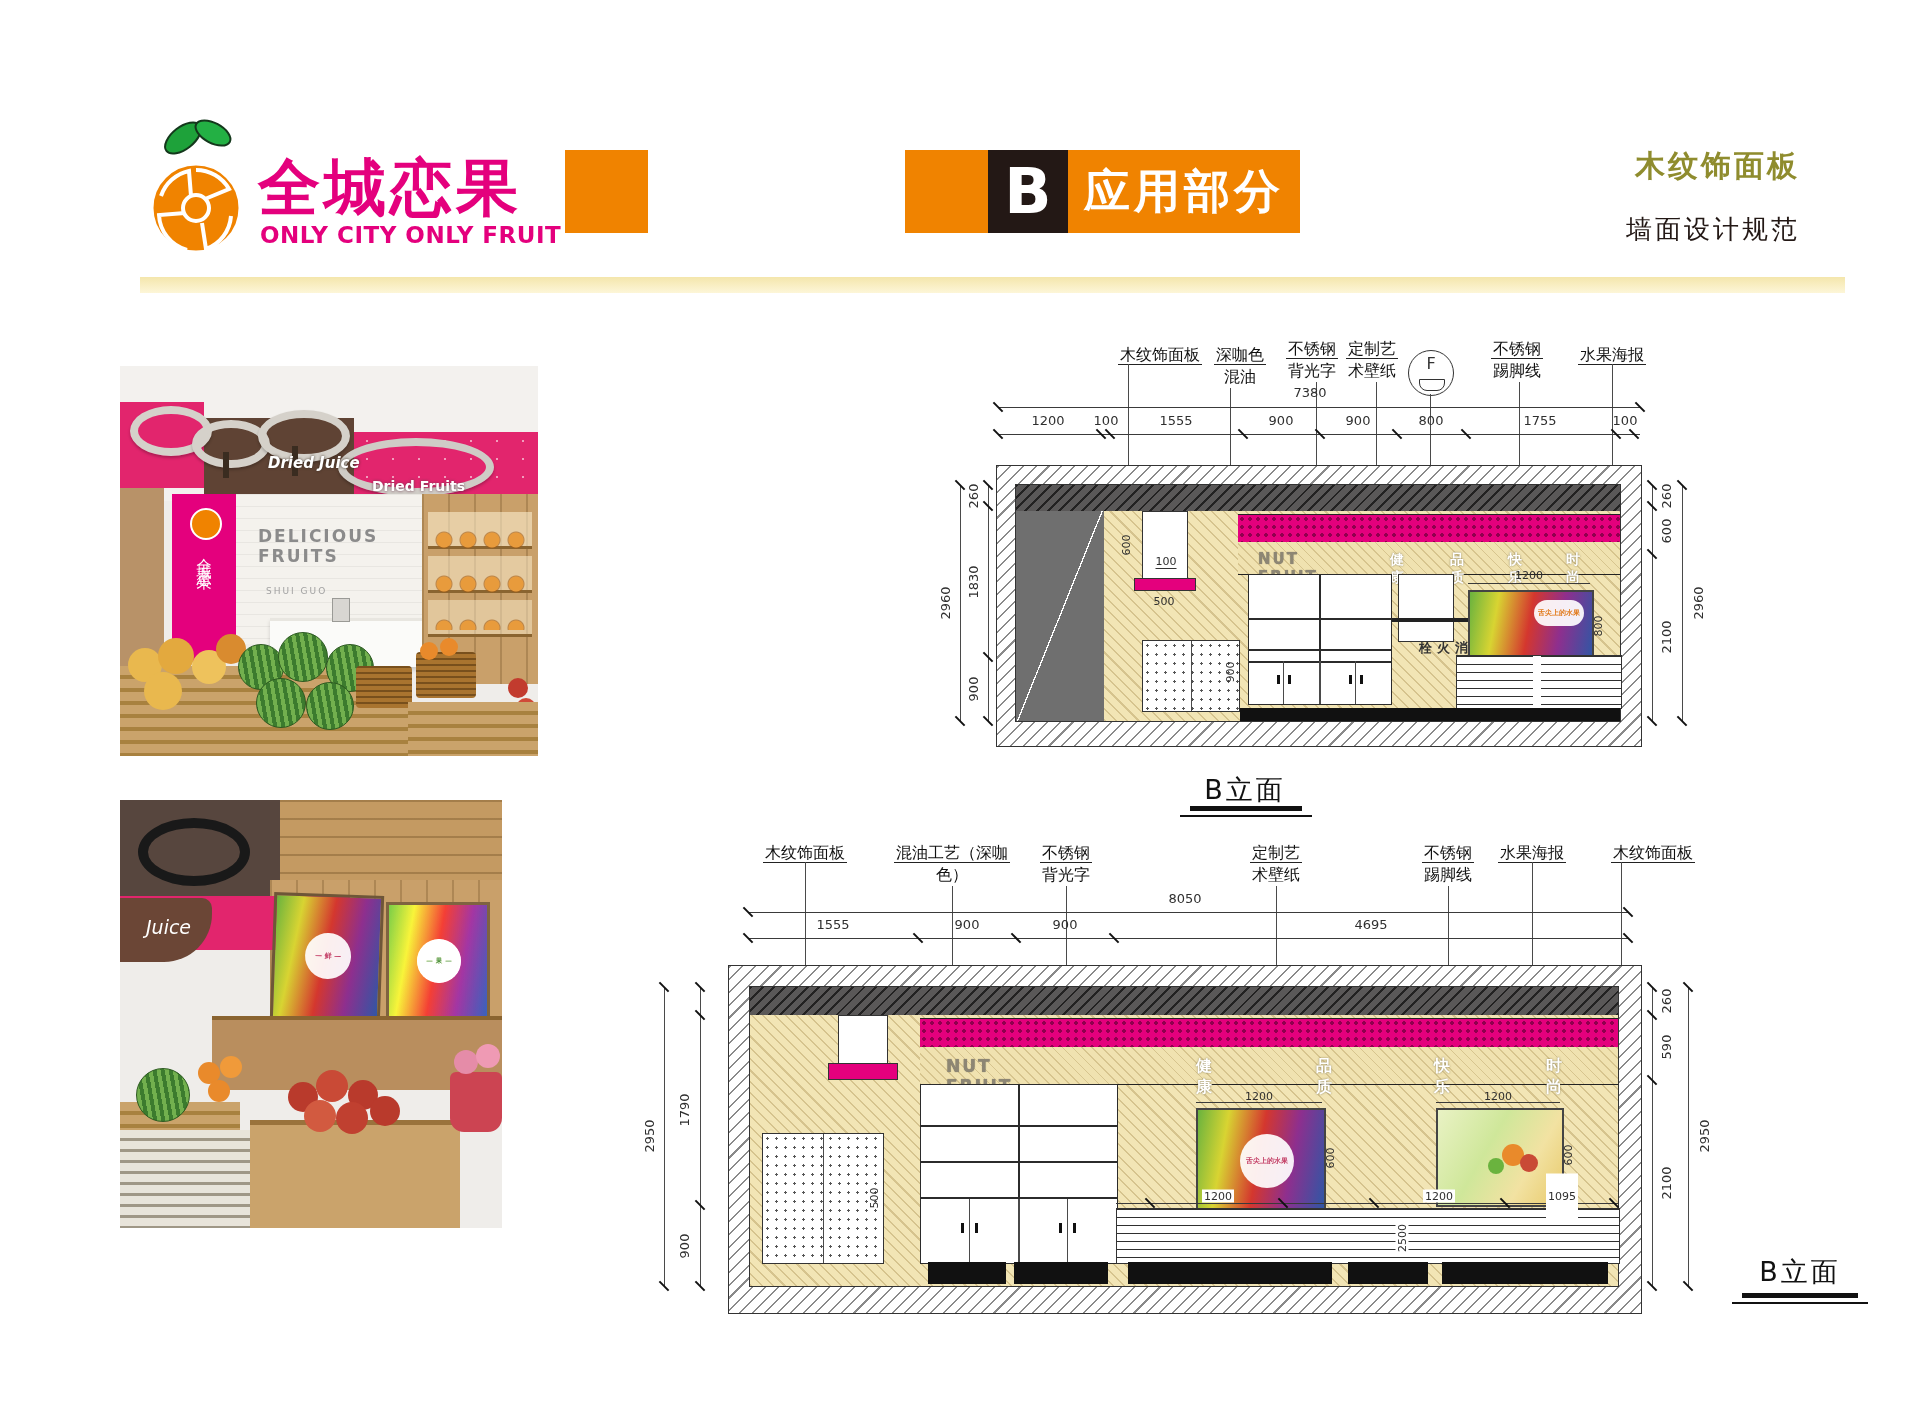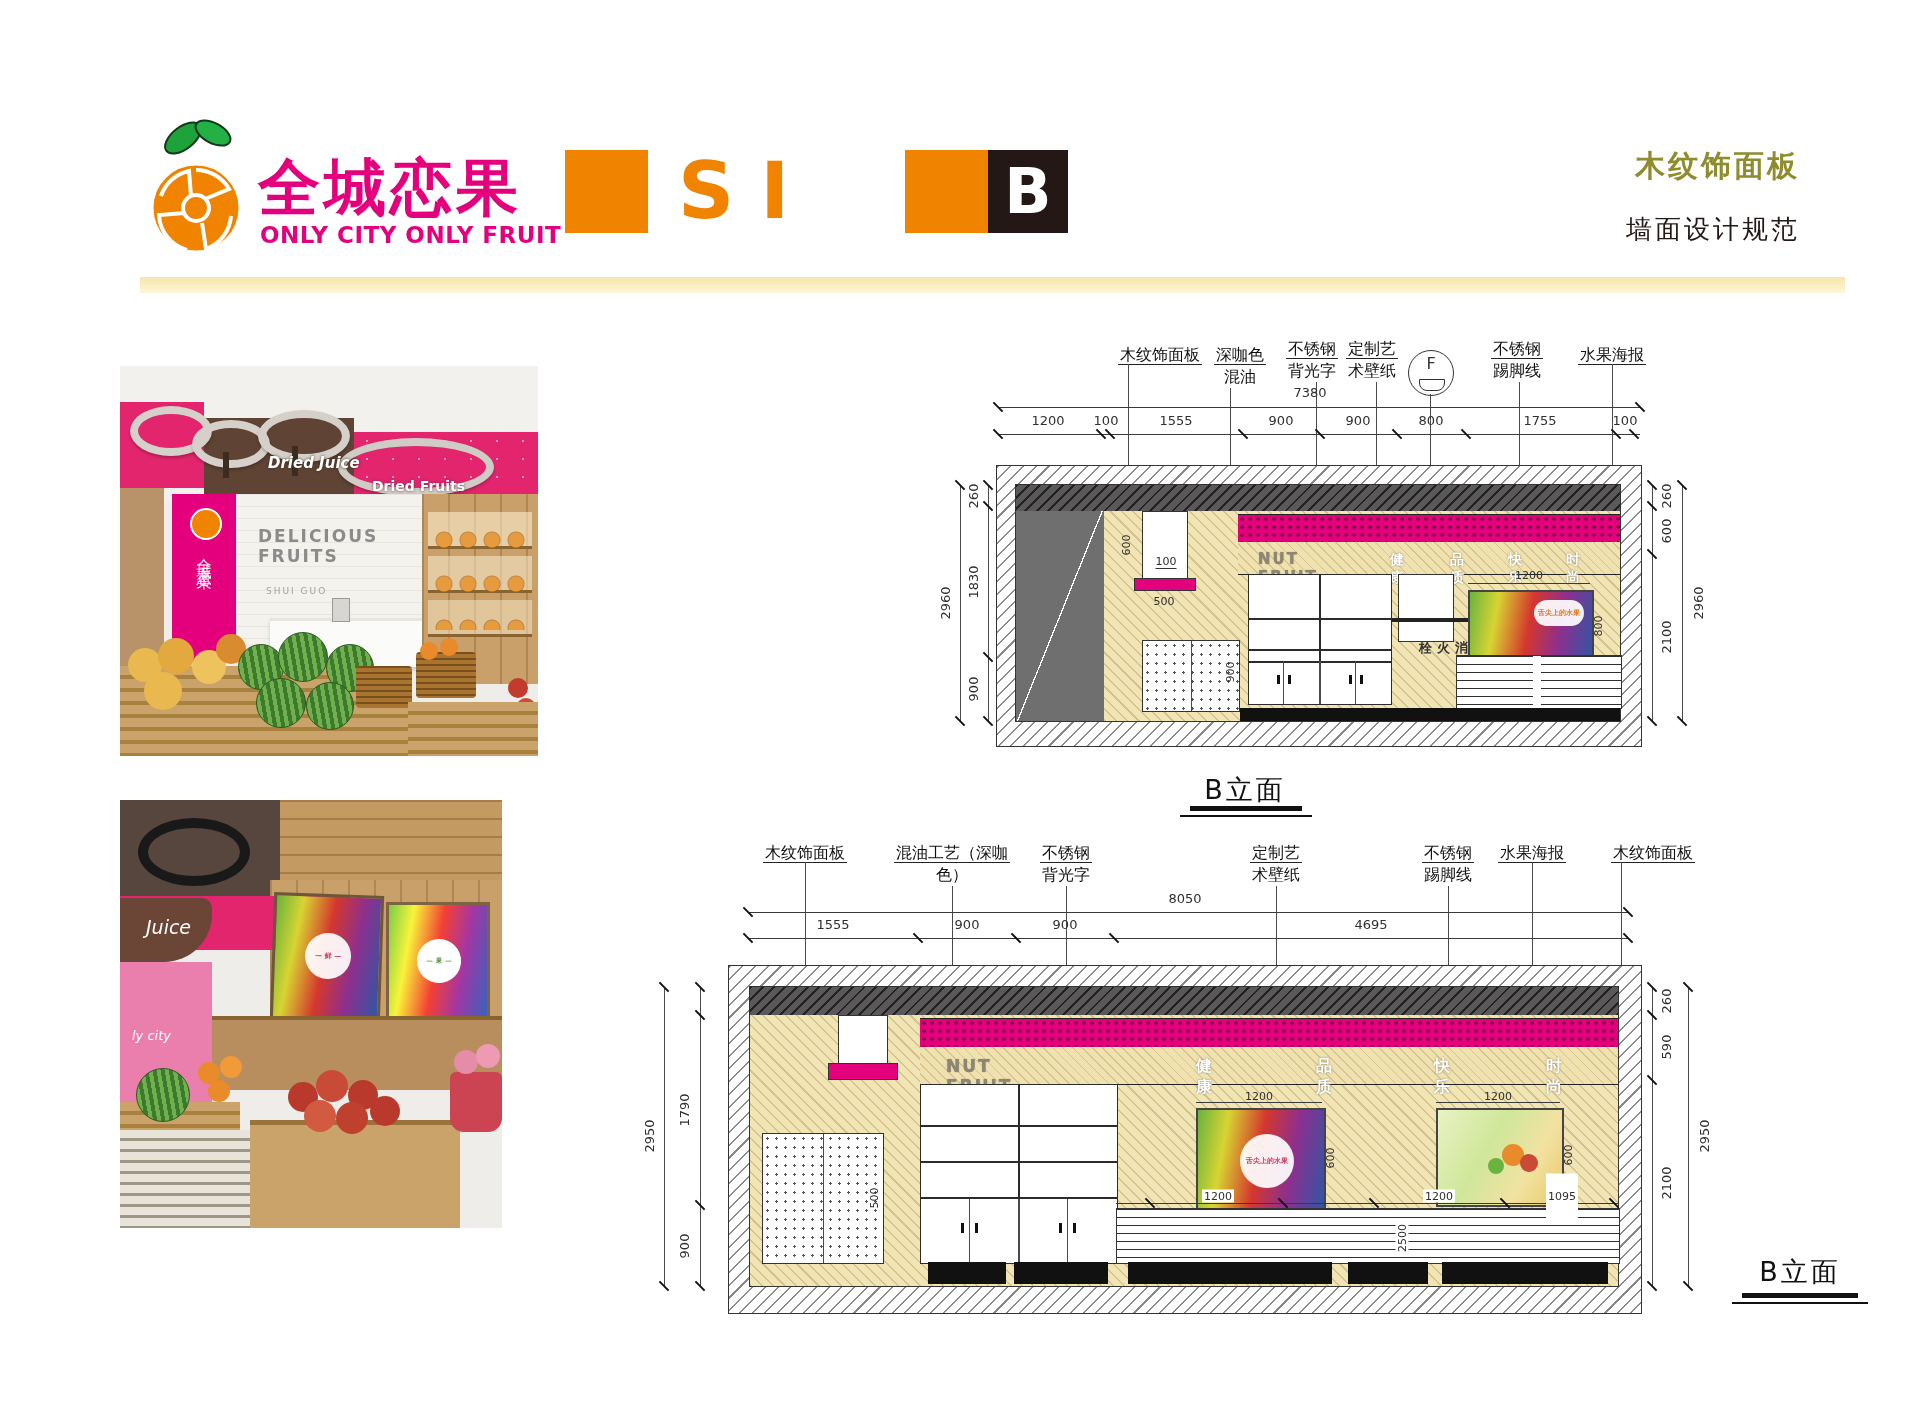--- a/index.html
+++ b/index.html
@@ -61,24 +61,26 @@
     <path d="M53 62 a38 38 0 0 1 33 19 l-24 10" fill="none" stroke="#fff" stroke-width="4"></path>
     <path d="M88 108 a38 38 0 0 1 -25 33 l-4 -26" fill="none" stroke="#fff" stroke-width="4"></path>
     <path d="M44 142 a38 38 0 0 1 -28 -35 l26 -2" fill="none" stroke="#fff" stroke-width="4"></path>
     <path d="M18 88 a38 38 0 0 1 28 -25 l2 25" fill="none" stroke="#fff" stroke-width="4"></path>
     <circle cx="53" cy="100" r="13" fill="none" stroke="#fff" stroke-width="4"></circle>
   </svg>
   <div class="abs" style="left:258px;top:146px;font-size:62px;font-weight:bold;color:#e4007d;letter-spacing:4px">全城恋果</div>
   <div class="abs" style="left:260px;top:222px;font-size:23px;font-weight:bold;color:#e4007d;letter-spacing:.5px">ONLY CITY ONLY FRUIT</div>
 
   <div class="abs" style="left:565px;top:150px;width:83px;height:83px;background:#f08300"></div>
-  <div class="abs" style="left:678px;top:146px;font-size:78px;font-weight:900;color:#f08300;letter-spacing:26px">SI</div>
   <div class="abs" style="left:905px;top:150px;width:83px;height:83px;background:#f08300"></div>
   <div class="abs" style="left:988px;top:150px;width:80px;height:83px;background:#231815;color:#fff;display:flex;align-items:center;justify-content:center">
     <span style="font-size:62px;font-weight:bold">B</span>
+  </div>
+  <div class="abs" style="left:1068px;top:150px;width:232px;height:83px;background:#f08300;color:#fff;display:flex;align-items:center;justify-content:center">
+    <span style="font-size:46px;font-weight:bold;letter-spacing:4px">应用部分</span>
   </div>
   <div class="abs" style="left:1560px;top:146px;width:240px;text-align:right;font-size:30px;font-weight:bold;color:#8f8c2e;letter-spacing:3px">木纹饰面板</div>
   <div class="abs" style="left:1560px;top:212px;width:240px;text-align:right;font-size:26px;color:#231815;letter-spacing:3px">墙面设计规范</div>
   <div class="abs" style="left:140px;top:277px;width:1705px;height:16px;background:linear-gradient(180deg,#f4e6ac,#fdf6d8)"></div>
 </div>
 
 <div class="photo" style="left:120px;top:366px;width:418px;height:390px">
   <div class="abs" style="left:0;top:0;width:418px;height:135px;background:#f3f1ee"></div>
   <div class="abs" style="left:84px;top:52px;width:150px;height:84px;background:#5f4334"></div>
   <div class="abs" style="left:0;top:36px;width:84px;height:86px;background:#e2256d"></div>
@@ -131,23 +133,20 @@
 </div>
 
 <div class="photo" style="left:120px;top:800px;width:382px;height:428px">
   <div class="abs" style="left:0;top:0;width:160px;height:96px;background:#57463e"></div>
   <div class="abs" style="left:18px;top:18px;width:92px;height:48px;border:10px solid #191919;border-radius:50%"></div>
   <div class="abs woodh" style="left:160px;top:0;width:222px;height:84px"></div>
   <div class="abs wood" style="left:150px;top:80px;width:232px;height:190px"></div>
   <div class="abs" style="left:0;top:96px;width:230px;height:54px;background:#e2256d"></div>
   <div class="abs" style="left:0;top:98px;width:92px;height:64px;background:#6b4636;border-radius:0 10px 48px 0">
     <span style="position:absolute;left:26px;top:18px;color:#fff;font-size:19px;font-style:italic">Juice</span>
-  </div>
-  <div class="abs" style="left:0;top:162px;width:92px;height:140px;background:#ea7fae">
-    <span style="position:absolute;left:12px;top:66px;color:#fff;font-size:13px;font-style:italic">ly city</span>
   </div>
   <div class="abs poster1" style="left:152px;top:94px;width:104px;height:122px;border:3px solid #6e5638;transform:rotate(2deg)">
     <div class="cap" style="left:30px;top:36px;width:46px;height:46px;font-size:7px;color:#c23b63">— 鲜 —</div>
   </div>
   <div class="abs poster1" style="left:266px;top:102px;width:98px;height:116px;border:3px solid #6e5638;filter:brightness(1.15)">
     <div class="cap" style="left:28px;top:34px;width:44px;height:44px;font-size:7px;color:#3c7b2e">— 果 —</div>
   </div>
   <div class="abs" style="left:92px;top:216px;width:290px;height:70px;background:#b5financial8e5e;background:#b98e5e;border-top:4px solid #8a6430"></div>
   <div class="abs crate" style="left:0;top:302px;width:120px;height:126px"></div>
   <div class="abs" style="left:0;top:330px;width:150px;height:98px;background:repeating-linear-gradient(180deg,#e8e4da 0 8px,#9f9786 8px 11px)"></div>

